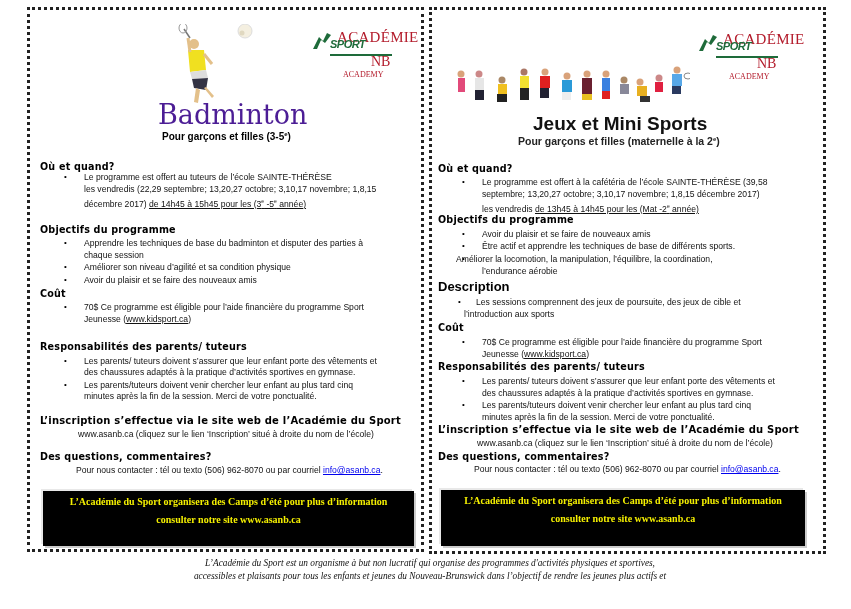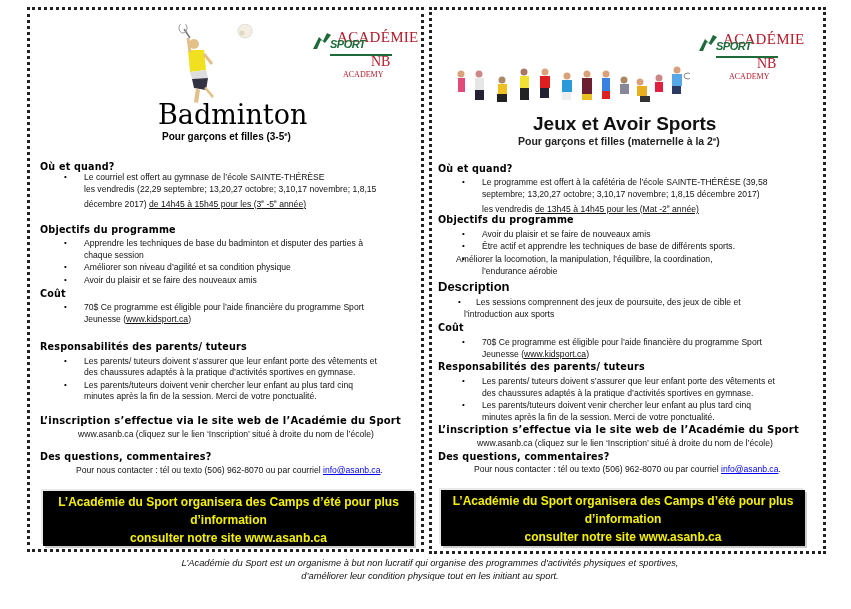--- a/index.html
+++ b/index.html
@@ -7,33 +7,33 @@
   .box { position:absolute; border:3px dotted #222; box-sizing:border-box; }
   #left-box { left:27px; top:7px; width:397px; height:545px; }
   #right-box { left:429px; top:7px; width:397px; height:547px; }
   .logo { position:absolute; width:80px; height:30px; }
   .logo .l1 { position:absolute; left:24px; top:0; font-family:"Liberation Serif", serif; font-size:15px; color:#b31b2b; letter-spacing:0.3px; }
   .logo .l2 { position:absolute; left:17px; top:9px; font-family:"Liberation Sans", sans-serif; font-weight:bold; font-style:italic; font-size:11px; color:#1e6b3a; letter-spacing:-0.5px;text-align:right; }
   .logo .l3 { position:absolute; left:30px; top:13px; font-family:"Liberation Serif", serif; font-size:8px; color:#b31b2b;margin-top:28px; }
   .logo .l4 { position:absolute; left:58px; top:25px; font-family:"Liberation Serif", serif; font-size:14px; color:#b31b2b; }
   .logo .bar { position:absolute; left:17px; top:25px; width:62px; height:2px; background:#1e6b3a; }
   .logo .fig { position:absolute; left:0; top:4px; width:18px; height:16px; }
-  .title-badm { position:absolute; font-family:"DejaVu Serif", serif; font-size:27px; color:#000000; }
+  .title-badm { position:absolute; font-family:"DejaVu Serif", serif; font-size:27px; color:#4c1d95; }
   .title-jeux { position:absolute; font-family:"Liberation Sans", sans-serif; font-weight:bold; font-size:19px; color:#111; }
   .subtitle { position:absolute; font-weight:bold; font-size:10px; }
   .subtitle-r { position:absolute; font-size:10.5px; font-weight:bold; color:#222; }
   .h { position:absolute; font-family:"DejaVu Sans", sans-serif; font-weight:bold; font-size:9.6px; letter-spacing:0.2px; white-space:nowrap; }
   .hbig { position:absolute; font-family:"Liberation Sans", sans-serif; font-weight:bold; font-size:13px; }
   .t { position:absolute; font-family:"Liberation Sans", sans-serif; font-size:8.6px; line-height:12px; white-space:nowrap; color:#111; }
   .bullet { position:absolute; font-size:8px; }
   .u { text-decoration:underline; }
   a.link { color:#0000ee; text-decoration:underline; }
   .banner { position:absolute; background:#000; box-shadow:-2px -2px 0 #e8e8e8, 2px 2px 0 #ccc; text-align:center; }
-  .banner div { font-family:Liberation Sans, sans-serif; font-weight:bold; font-size:12px; color:#f5f000; line-height:18px; }
-  .footer { position:absolute; left:60px; top:557px; width:740px; text-align:center; font-family:Liberation Sans, sans-serif; font-style:italic; font-size:9.3px; line-height:13px; color:#111; }
+  .banner div { font-family:Liberation Serif, serif; font-weight:bold; font-size:10px; color:#f5f000; line-height:18px; }
+  .footer { position:absolute; left:60px; top:557px; width:740px; text-align:center; font-family:Liberation Serif, serif; font-style:italic; font-size:9.3px; line-height:13px; color:#111; }
   .pic { position:absolute; }
 </style>
 </head>
 <body>
 
 <div id="left-box" class="box"></div>
 
 <svg class="pic" style="left:172px;top:24px;width:90px;height:85px" viewBox="0 0 90 85">
   <line x1="18" y1="14" x2="12" y2="5" stroke="#777" stroke-width="1.5"></line>
   <ellipse cx="11" cy="4" rx="4" ry="5" fill="none" stroke="#999" stroke-width="1"></ellipse>
@@ -58,21 +58,21 @@
   <span class="l3">ACADEMY</span>
   <span class="l4">NB</span>
   <span class="bar"></span>
 </div>
 
 <div class="title-badm" style="left:158px;top:99px">Badminton</div>
 <div class="subtitle" style="left:162px;top:131px"><span>Pour garçons et filles (3-5</span><sup style="font-size:6px">e</sup><span>)</span></div>
 
 <div class="h" style="left:40px;top:161px">Où et quand?</div>
 <span class="bullet" style="left:64px;top:172px">•</span>
-<div class="t" style="left:84px;top:171px">Le courriel est offert  au gymnase de l’école SAINTE-THÉRÈSE</div>
+<div class="t" style="left:84px;top:171px">Le programme est offert  au tuteurs de l’école SAINTE-THÉRÈSE</div>
 <div class="t" style="left:84px;top:183px"> les vendredis (22,29 septembre; 13,20,27 octobre;  3,10,17 novembre; 1,8,15</div>
 <div class="t" style="left:84px;top:195px"><span>décembre 2017) </span><span class="u"><span>de 14h45 à 15h45 pour les (3</span><sup style="font-size:5px">e</sup><span> -5</span><sup style="font-size:5px">e</sup><span> année)</span></span></div>
 
 <div class="h" style="left:40px;top:224px">Objectifs du programme</div>
 <span class="bullet" style="left:64px;top:238px">•</span>
 <div class="t" style="left:84px;top:237px">Apprendre les techniques de base du badminton et disputer des parties à</div>
 <div class="t" style="left:84px;top:249px">chaque session</div>
 <span class="bullet" style="left:64px;top:262px">•</span>
 <div class="t" style="left:84px;top:261px">Améliorer son niveau d’agilité et sa condition physique</div>
 <span class="bullet" style="left:64px;top:275px">•</span>
@@ -147,21 +147,21 @@
       <rect x="190" y="30" width="10" height="6" fill="#333"></rect>
     <rect x="205" y="16" width="8" height="10" fill="#e02040"></rect>
       <circle cx="209" cy="12" r="3.5" fill="#c88"></circle>
     <rect x="222" y="8" width="10" height="12" fill="#58a8e8"></rect>
       <circle cx="227" cy="4" r="3.5" fill="#d9a27a"></circle>
       <rect x="222" y="20" width="9" height="8" fill="#2a3a60"></rect>
     <ellipse cx="238" cy="10" rx="4" ry="3" fill="none" stroke="#888"></ellipse>
   </g>
 </svg>
 
-<div class="title-jeux" style="left:533px;top:113px">Jeux et Avoir Sports</div>
+<div class="title-jeux" style="left:533px;top:113px">Jeux et Mini Sports</div>
 <div class="subtitle-r" style="left:518px;top:135px"><span>Pour garçons et filles (maternelle à la 2</span><sup style="font-size:6px">e</sup><span>)</span></div>
 
 <div class="h" style="left:438px;top:163px">Où et quand?</div>
 <span class="bullet" style="left:462px;top:177px">•</span>
 <div class="t" style="left:482px;top:176px">Le programme est offert à la cafétéria de l’école SAINTE-THÉRÈSE (39,58</div>
 <div class="t" style="left:482px;top:188px">septembre; 13,20,27 octobre;  3,10,17 novembre; 1,8,15 décembre 2017)</div>
 <div class="t" style="left:482px;top:200px"><span> les vendredis </span><span class="u"><span>de 13h45 à 14h45 pour les (Mat -2</span><sup style="font-size:5px">e</sup><span> année)</span></span></div>
 
 <div class="h" style="left:438px;top:214px">Objectifs du programme</div>
 <span class="bullet" style="left:462px;top:229px">•</span>
@@ -196,14 +196,14 @@
 <div class="h" style="left:438px;top:451px">Des questions, commentaires?</div>
 <div class="t" style="left:474px;top:463px"><span>Pour nous contacter : tél ou texto (506) 962-8070 ou par courriel </span><a class="link">info@asanb.ca</a><span>.</span></div>
 
 <div class="banner" style="left:441px;top:490px;width:364px;height:56px;padding-top:2px;box-sizing:border-box">
   <div>L’Académie du Sport organisera des Camps d’été pour plus d’information</div>
   <div>consulter notre site www.asanb.ca</div>
 </div>
 
 <div class="footer">
   <div>L’Académie du Sport est un organisme à but non lucratif qui organise des programmes d'activités physiques et sportives,</div>
-  <div>d’améliorer leur condition physique tout en les initiant au sport.</div>
+  <div>accessibles et plaisants pour tous les enfants et jeunes du Nouveau-Brunswick dans l’objectif de rendre les jeunes plus actifs et</div>
 </div>
 
 </body></html>

